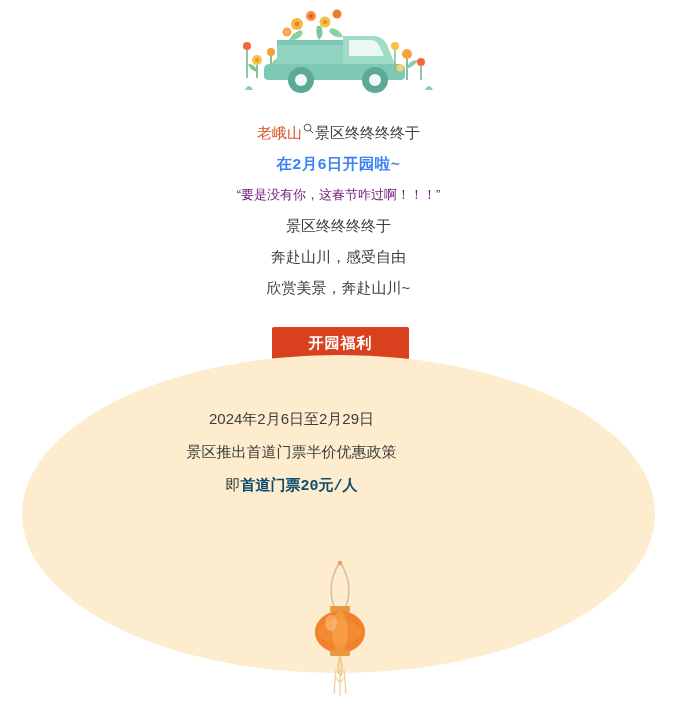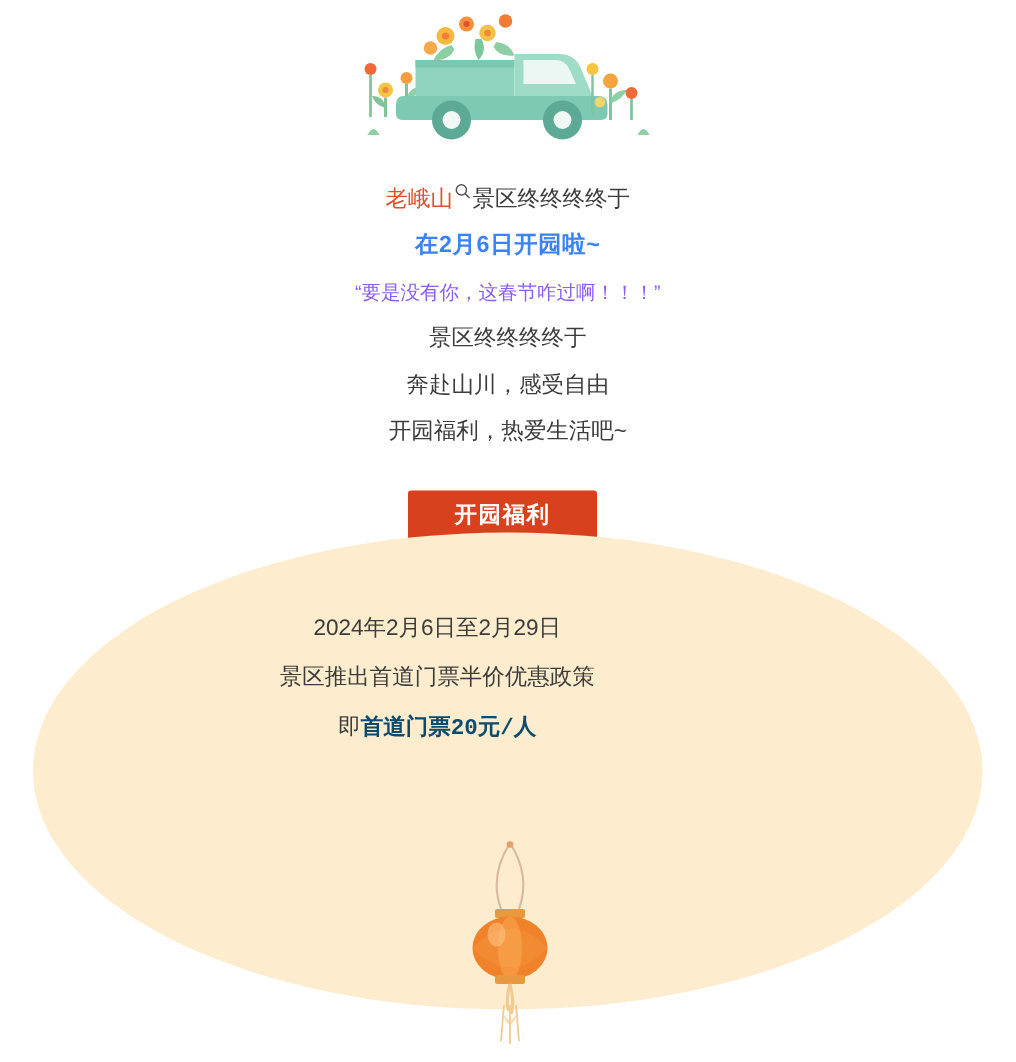--- a/index.html
+++ b/index.html
@@ -52,42 +52,42 @@
   .line.l1 { color: #3c3c3c; font-size: 15px; }
   .l1 .mountain { color: #e2502a; }
   .l1 .emph { color: #3c3c3c; }
   .line.l2 {
     color: #3b82f6;
     font-weight: bold;
     font-size: 15.5px;
     letter-spacing: 0.5px;
   }
   .line.l3 {
-    color: #8b5cf6;
+    color: #701a75;
     font-size: 13px;
   }
   .line.l4, .line.l5, .line.l6 {
     color: #3c3c3c;
     font-size: 15px;
   }
   .search-ico {
     display: inline-block;
     width: 11px;
     height: 11px;
     position: relative;
     top: -4px;
     margin: 0 1px;
   }
 
   
   .badge {
     position: absolute;
     left: 272px;
     top: 327px;
-    width: 126px;
+    width: 137px;
     height: 33px;
     background: #d9411e;
     color: #ffffff;
     font-size: 15px;
     font-weight: bold;
     letter-spacing: 1px;
     display: flex;
     align-items: center;
     justify-content: center;
     border-radius: 2px;
@@ -219,21 +219,21 @@
     <div class="line l1">
       <span class="mountain">老峨山</span><span class="search-ico"><svg width="11" height="11" viewBox="0 0 11 11">
             <circle cx="4.6" cy="4.6" r="3.4" fill="none" stroke="#555" stroke-width="1"></circle>
             <line x1="7.1" y1="7.1" x2="10" y2="10" stroke="#555" stroke-width="1"></line>
           </svg></span><span class="emph">景区终终终终于</span>
     </div>
     <div class="line l2">在2月6日开园啦~</div>
     <div class="line l3">“要是没有你，这春节咋过啊！！！”</div>
     <div class="line l4">景区终终终终于</div>
     <div class="line l5">奔赴山川，感受自由</div>
-    <div class="line l6">开园福利，热爱生活吧~</div>
+    <div class="line l6">欣赏美景，奔赴山川~</div>
   </div>
 
   <div class="badge">开园福利</div>
 
   <div class="panel"></div>
 
   <div class="panel-text">
     <div class="pline">2024年2月6日至2月29日</div>
     <div class="pline">景区推出首道门票半价优惠政策</div>
     <div class="pline highlight"><span>即</span><span class="hl">首道门票20元/人</span></div>

